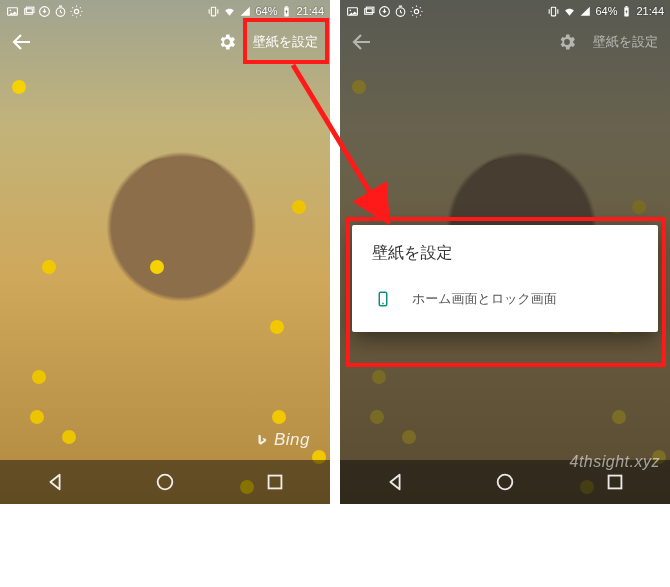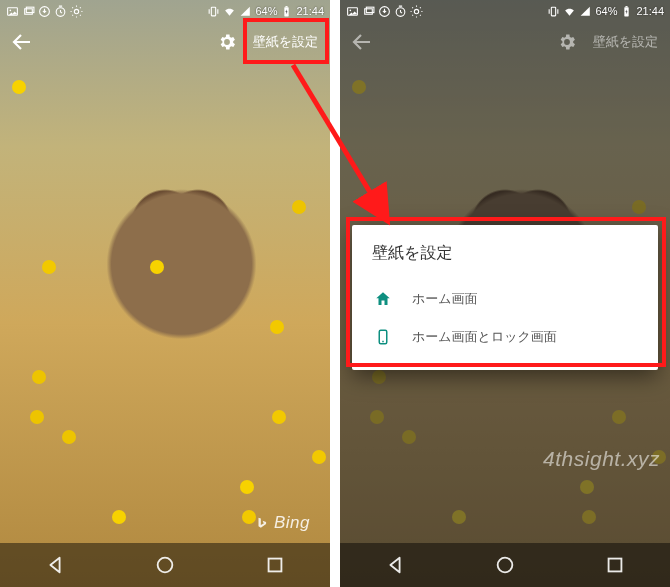--- a/index.html
+++ b/index.html
@@ -3,21 +3,21 @@
 <meta charset="utf-8">
 <style>
   * { margin: 0; padding: 0; box-sizing: border-box; }
   body {
     width: 670px; height: 587px;
     background: #fff;
     font-family: "Helvetica Neue", Arial, "Hiragino Kaku Gothic ProN", "ヒラギノ角ゴ ProN", Meiryo, sans-serif;
     position: relative; overflow: hidden;
   }
   .phone {
-    position: absolute; top: 0; height: 587px; width: 330px;
+    position: absolute; top: 0; height: 504px; width: 330px;
     overflow: hidden;
   }
   .phone.left  { left: 0; }
   .phone.right { left: 340px; }
 
   
   .wallpaper {
     position: absolute; inset: 0;
     background:
       radial-gradient(circle at 55% 45%, #8d6e4b 0 70px, transparent 75px),
@@ -95,21 +95,21 @@
     color: #3c3c3c;
   }
   .dialog .dtitle { font-size: 16px; font-weight: 500; color:#333; margin-bottom: 16px; }
   .dialog .ditem  { display: flex; align-items: center; gap: 20px;
                     padding: 10px 2px; font-size: 13px; color:#555; }
   .dialog .dicon  { width: 18px; height: 18px; color: #0e8f80; flex: 0 0 18px; }
 
   
   .watermark {
     position: absolute; right: 10px; bottom: 116px;
-    color: rgba(255,255,255,.55); font-size: 21px; font-style: italic;
+    color: rgba(255,255,255,.55); font-size: 16px; font-style: italic;
     letter-spacing: .5px; pointer-events:none;
   }
 </style>
 </head>
 <body>
 
 <div class="phone left">
   <div class="wallpaper"></div>
   <div class="flowers"></div>
 
@@ -288,28 +288,20 @@
         <svg viewBox="0 0 24 24" fill="currentColor">
             <path d="M19.4 13a7.5 7.5 0 000-2l2.1-1.6-2-3.5-2.5 1a7.6 7.6 0 00-1.7-1L15 3h-4l-.4 2.9a7.6 7.6 0 00-1.7 1l-2.5-1-2 3.5L6.5 11a7.5 7.5 0 000 2l-2.1 1.6 2 3.5 2.5-1a7.6 7.6 0 001.7 1L11 21h4l.4-2.9a7.6 7.6 0 001.7-1l2.5 1 2-3.5L19.4 13zM12 15.5A3.5 3.5 0 1112 8.5a3.5 3.5 0 010 7z"></path>
           </svg>
       </span>
       <span class="setbtn">壁紙を設定</span>
     </div>
   </div>
 
   <div class="dialog">
     <div class="dtitle">壁紙を設定</div>
-    <div class="ditem">
-      <span class="dicon">
-        <svg viewBox="0 0 24 24" fill="currentColor">
-            <path d="M12 3l9 8h-3v9h-4v-6H10v6H6v-9H3l9-8z"></path>
-          </svg>
-      </span>
-      <span>ホーム画面</span>
-    </div>
     <div class="ditem">
       <span class="dicon">
         <svg viewBox="0 0 24 24" fill="none" stroke="currentColor" stroke-width="2">
             <rect x="7" y="3" width="10" height="18" rx="2"></rect>
             <path d="M11 18h2"></path>
           </svg>
       </span>
       <span>ホーム画面とロック画面</span>
     </div>
   </div>

